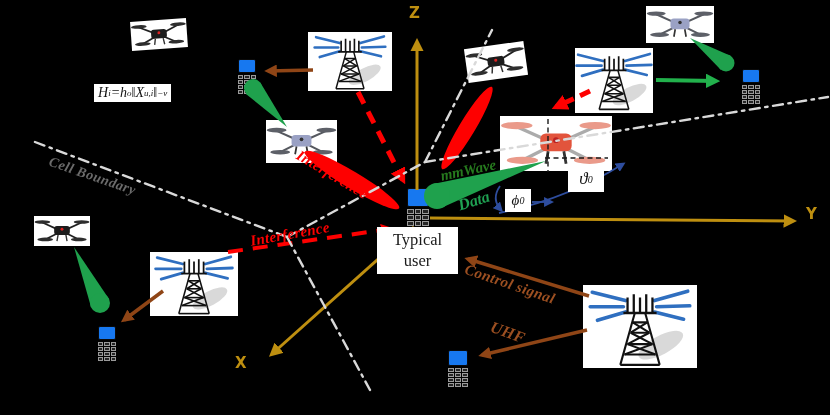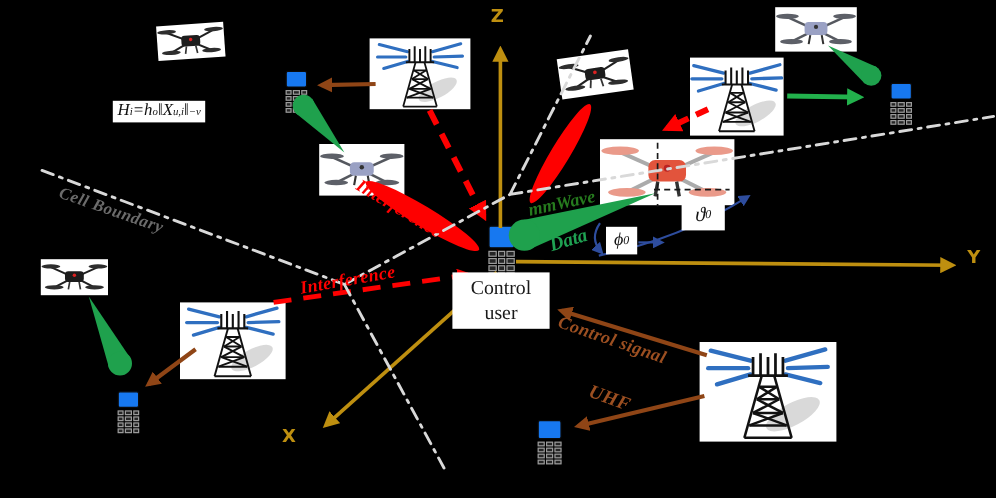--- a/index.html
+++ b/index.html
@@ -328,21 +328,21 @@
       <span>h</span>
       <sub>o</sub>
       <span>‖</span>
       <span>X</span>
       <sub>u,i</sub>
       <span>‖</span>
       <sup>−ν</sup>
   </div>
 
   <div class="lbl whitebox tu-box" style="left:377px;top:227px;width:81px;height:47px">
-    <div>Control</div>
+    <div>Typical</div>
     <div>user</div>
   </div>
 
   <div class="lbl gray-lbl" style="left:52px;top:154px;transform:rotate(19deg)">Cell Boundary</div>
 
   <div class="lbl red-lbl" style="left:302px;top:147px;transform:rotate(31deg)">Interference</div>
   <div class="lbl red-lbl" style="left:249px;top:233px;transform:rotate(-10deg)">Interference</div>
 
   <div class="lbl green-dark-lbl" style="left:439px;top:168px;transform:rotate(-12deg)">mmWave</div>
   <div class="lbl green-lbl" style="left:456px;top:197px;transform:rotate(-17deg)">Data</div>

